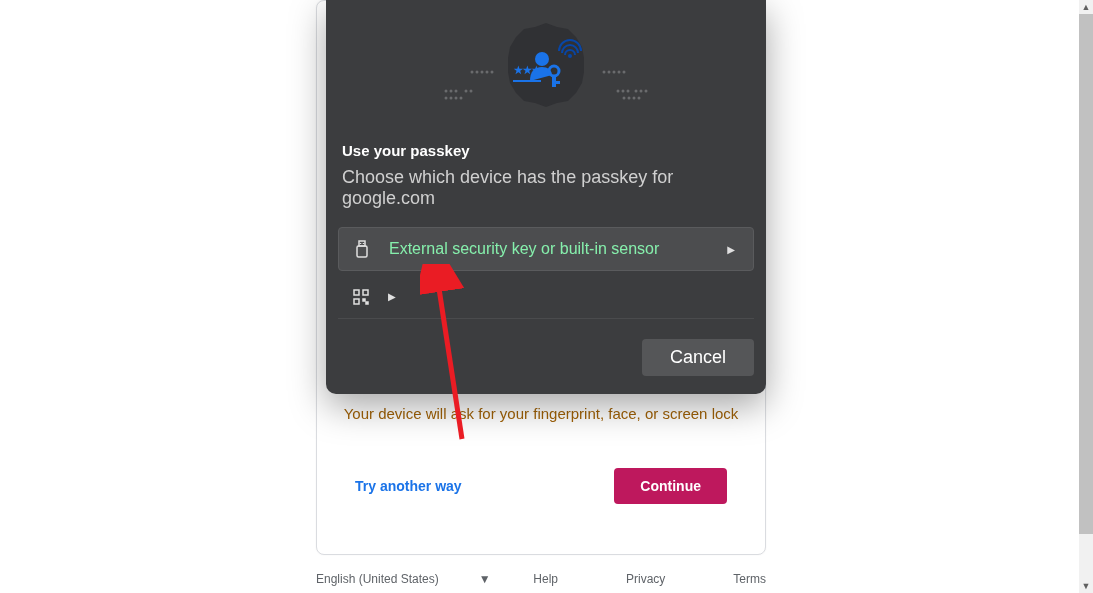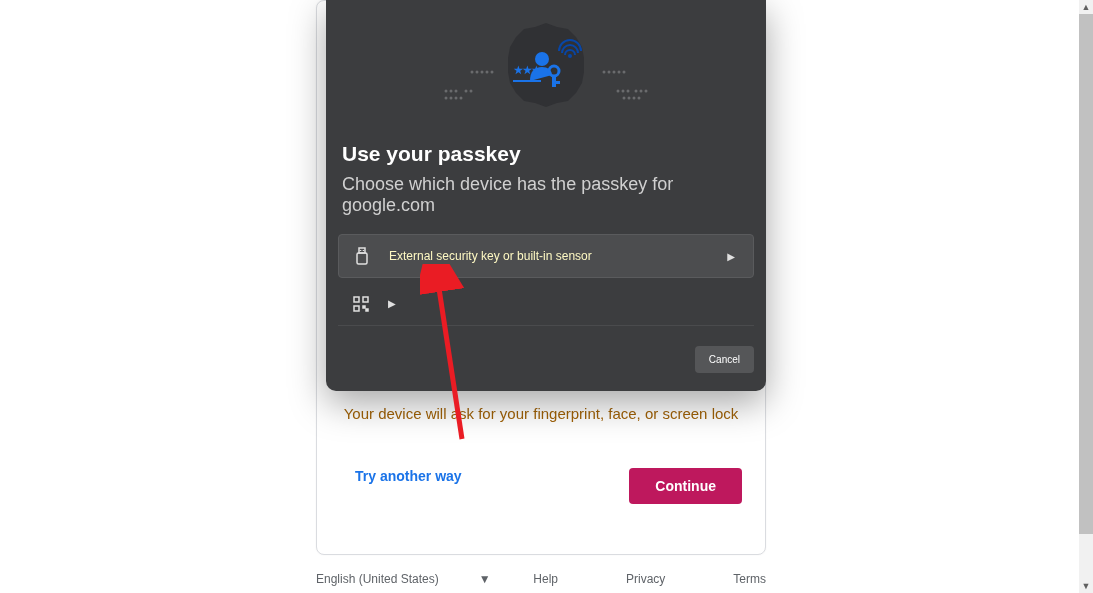--- a/index.html
+++ b/index.html
@@ -111,24 +111,24 @@
       right: 0;
       text-align: center;
       color: #a16207;
       font-size: 15px;
     }
     
     .action-row {
       position: absolute;
       bottom: 50px;
       left: 38px;
-      right: 23px;
+      right: 38px;
       display: flex;
       justify-content: space-between;
-      align-items: flex-start;
+      align-items: center;
     }
     
     .try-another {
       color: #1a73e8;
       font-weight: 600;
       font-size: 14px;
       cursor: pointer;
     }
     
     .continue-btn {
@@ -187,21 +187,21 @@
     
     .modal-illu {
       position: relative;
       height: 130px;
       display: flex;
       align-items: center;
       justify-content: center;
     }
     
     .modal-title {
-      font-size: 21px;
+      font-size: 15px;
       font-weight: 700;
       color: #fff;
       padding: 12px 16px 4px 16px;
     }
     
     .modal-subtitle {
       font-size: 18px;
       color: #d0d0d0;
       padding: 4px 16px 14px 16px;
     }
@@ -231,42 +231,42 @@
       width: 18px;
       height: 18px;
       margin-right: 18px;
       display: flex;
       align-items: center;
       justify-content: center;
     }
     
     .option-label {
       flex: 1;
-      font-size: 12px;
-      color: #fef9c3;
+      font-size: 16px;
+      color: #86efac;
     }
     
     .chevron {
       font-size: 10px;
       color: #e0e0e0;
     }
     
     .modal-action {
       display: flex;
       justify-content: flex-end;
       padding: 20px 12px 2px 12px;
     }
     
     .cancel-btn {
       background: #555658;
       color: #fff;
       border: none;
       border-radius: 4px;
-      padding: 8px 14px;
-      font-size: 10px;
+      padding: 8px 28px;
+      font-size: 18px;
       cursor: pointer;
     }
     
     .arrow-annotation {
       position: absolute;
       left: 420px;
       top: 264px;
       pointer-events: none;
       z-index: 100;
     }

